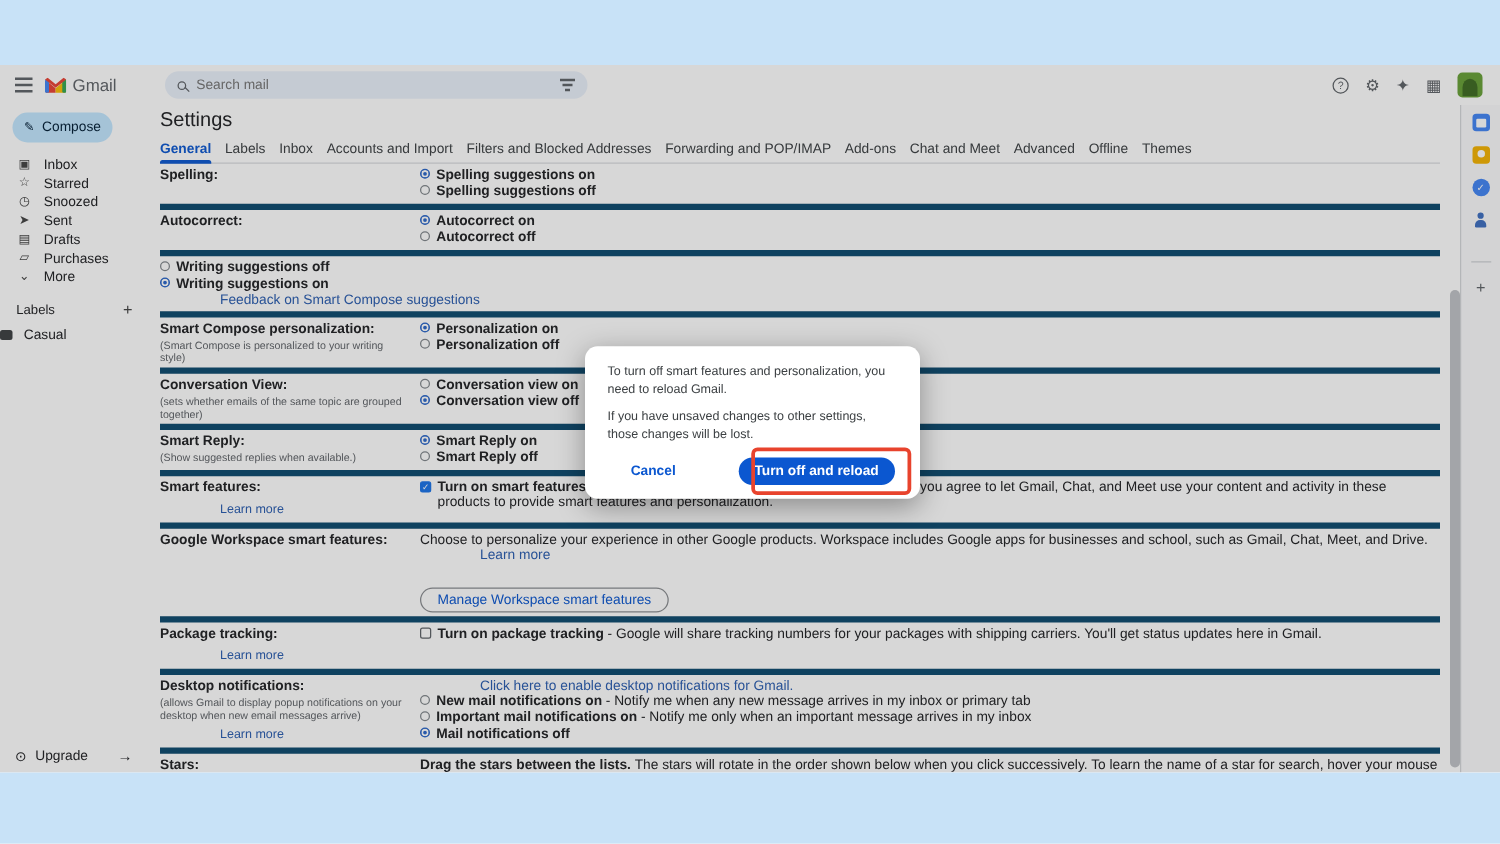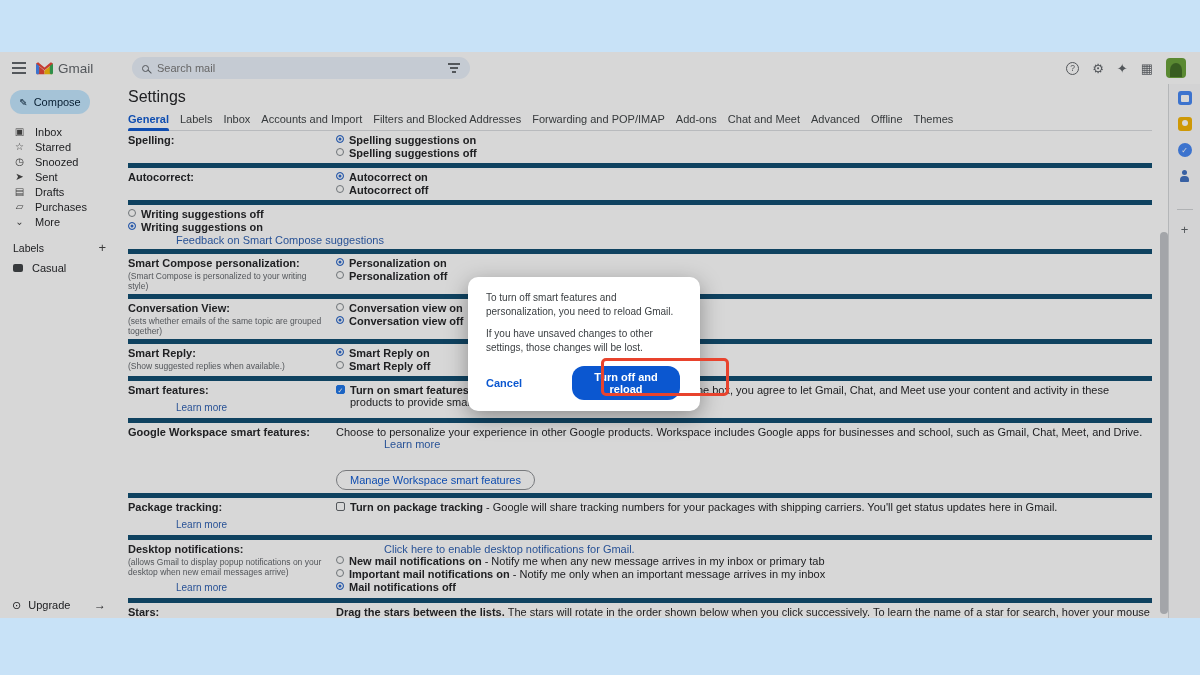--- a/index.html
+++ b/index.html
@@ -30,21 +30,21 @@
   .appbody { display:flex; height:534px; }
 
   
   .sidebar { width:118px; flex:none; position:relative; padding-top:2px; }
   .compose { margin:4px 0 10px 10px; width:80px; height:24px; border-radius:12px; background:#c2e7ff; display:flex; align-items:center; justify-content:center; gap:6px; font-size:11px; font-weight:500; color:#001d35; cursor:pointer; }
   .compose .pen { font-size:10px; }
   .nav-item { display:flex; align-items:center; height:15px; padding-left:13px; font-size:11px; color:#202124; gap:9px; cursor:pointer; }
   .nav-ic { width:13px; font-size:10px; color:#444; text-align:center; flex:none; }
   .labels-hdr { margin-top:11px; display:flex; align-items:center; padding:0 12px 0 13px; font-size:10.5px; color:#202124; }
   .labels-plus { margin-left:auto; font-size:13px; color:#444; cursor:pointer; }
-  .label-item { margin-top:7px; display:flex; align-items:center; gap:9px; padding-left:13px; font-size:11px; color:#202124; cursor:pointer; }
+  .label-item { margin-top:7px; display:flex; align-items:center; gap:9px; font-size:11px; color:#202124; cursor:pointer; }
   .label-chip { width:10px; height:8px; background:#3c4043; border-radius:2px; flex:none; }
   .upgrade { position:absolute; bottom:6px; left:0; width:118px; display:flex; align-items:center; gap:7px; padding:0 12px; font-size:11px; color:#202124; cursor:pointer; }
   .upgrade .arrow { margin-left:auto; font-size:12px; }
 
   
   .main { flex:1; position:relative; padding:0 16px 0 10px; overflow:hidden; min-width:0; }
   .page-title { font-size:16px; color:#202124; margin:4px 0 7px; font-weight:400; }
   .tabs { display:flex; gap:11px; font-size:11px; color:#3c4043; border-bottom:1px solid #dadce0; padding-bottom:5px; }
   .tab { cursor:pointer; white-space:nowrap; position:relative; }
   .tab.active { color:#0b57d0; font-weight:700; }
@@ -82,21 +82,21 @@
   .sp-keep { width:14px; height:14px; background:#f5b300; border-radius:3px; position:relative; cursor:pointer; }
   .sp-keep::after { content:""; position:absolute; left:4px; top:3px; width:6px; height:6px; background:#fff; border-radius:50%; }
   .sp-tasks { width:14px; height:14px; background:#4285f4; border-radius:50%; color:#fff; font-size:8px; display:flex; align-items:center; justify-content:center; cursor:pointer; }
   .sp-contacts { width:14px; height:14px; position:relative; cursor:pointer; }
   .sp-contacts::before { content:""; position:absolute; left:4.5px; top:1px; width:5px; height:5px; border-radius:50%; background:#3d6ec0; }
   .sp-contacts::after { content:""; position:absolute; left:2.5px; top:7px; width:9px; height:6px; border-radius:4px 4px 1px 1px; background:#3d6ec0; }
   .sp-div { width:16px; height:1px; background:#d0d2d5; margin-top:14px; }
   .sp-plus { color:#5f6368; font-size:13px; cursor:pointer; }
 
   
-  .modal { position:absolute; left:468px; top:225px; width:232px; background:#fff; border-radius:10px; box-shadow:0 6px 22px rgba(0,0,0,.35); padding:14px 18px 11px; z-index:60; }
+  .modal { position:absolute; left:468px; top:225px; width:268px; background:#fff; border-radius:10px; box-shadow:0 6px 22px rgba(0,0,0,.35); padding:14px 18px 11px; z-index:60; }
   .modal p { font-size:10px; color:#3c4043; line-height:14px; }
   .modal p + p { margin-top:8px; }
   .modal-actions { display:flex; justify-content:flex-end; align-items:center; gap:16px; margin-top:11px; padding-right:2px; }
   .cancel { color:#0b57d0; font-size:11px; font-weight:700; cursor:pointer; background:none; border:none; }
   .confirm { background:#0b57d0; color:#fff; font-size:11px; font-weight:700; border:none; border-radius:12px; padding:5px 13px; cursor:pointer;margin-left:34px; }
   .annotation { position:absolute; left:601px; top:306px; width:128px; height:38px; border:3px solid #e8432d; border-radius:5px; z-index:70; pointer-events:none; }
 </style>
 </head>
 <body>
 

